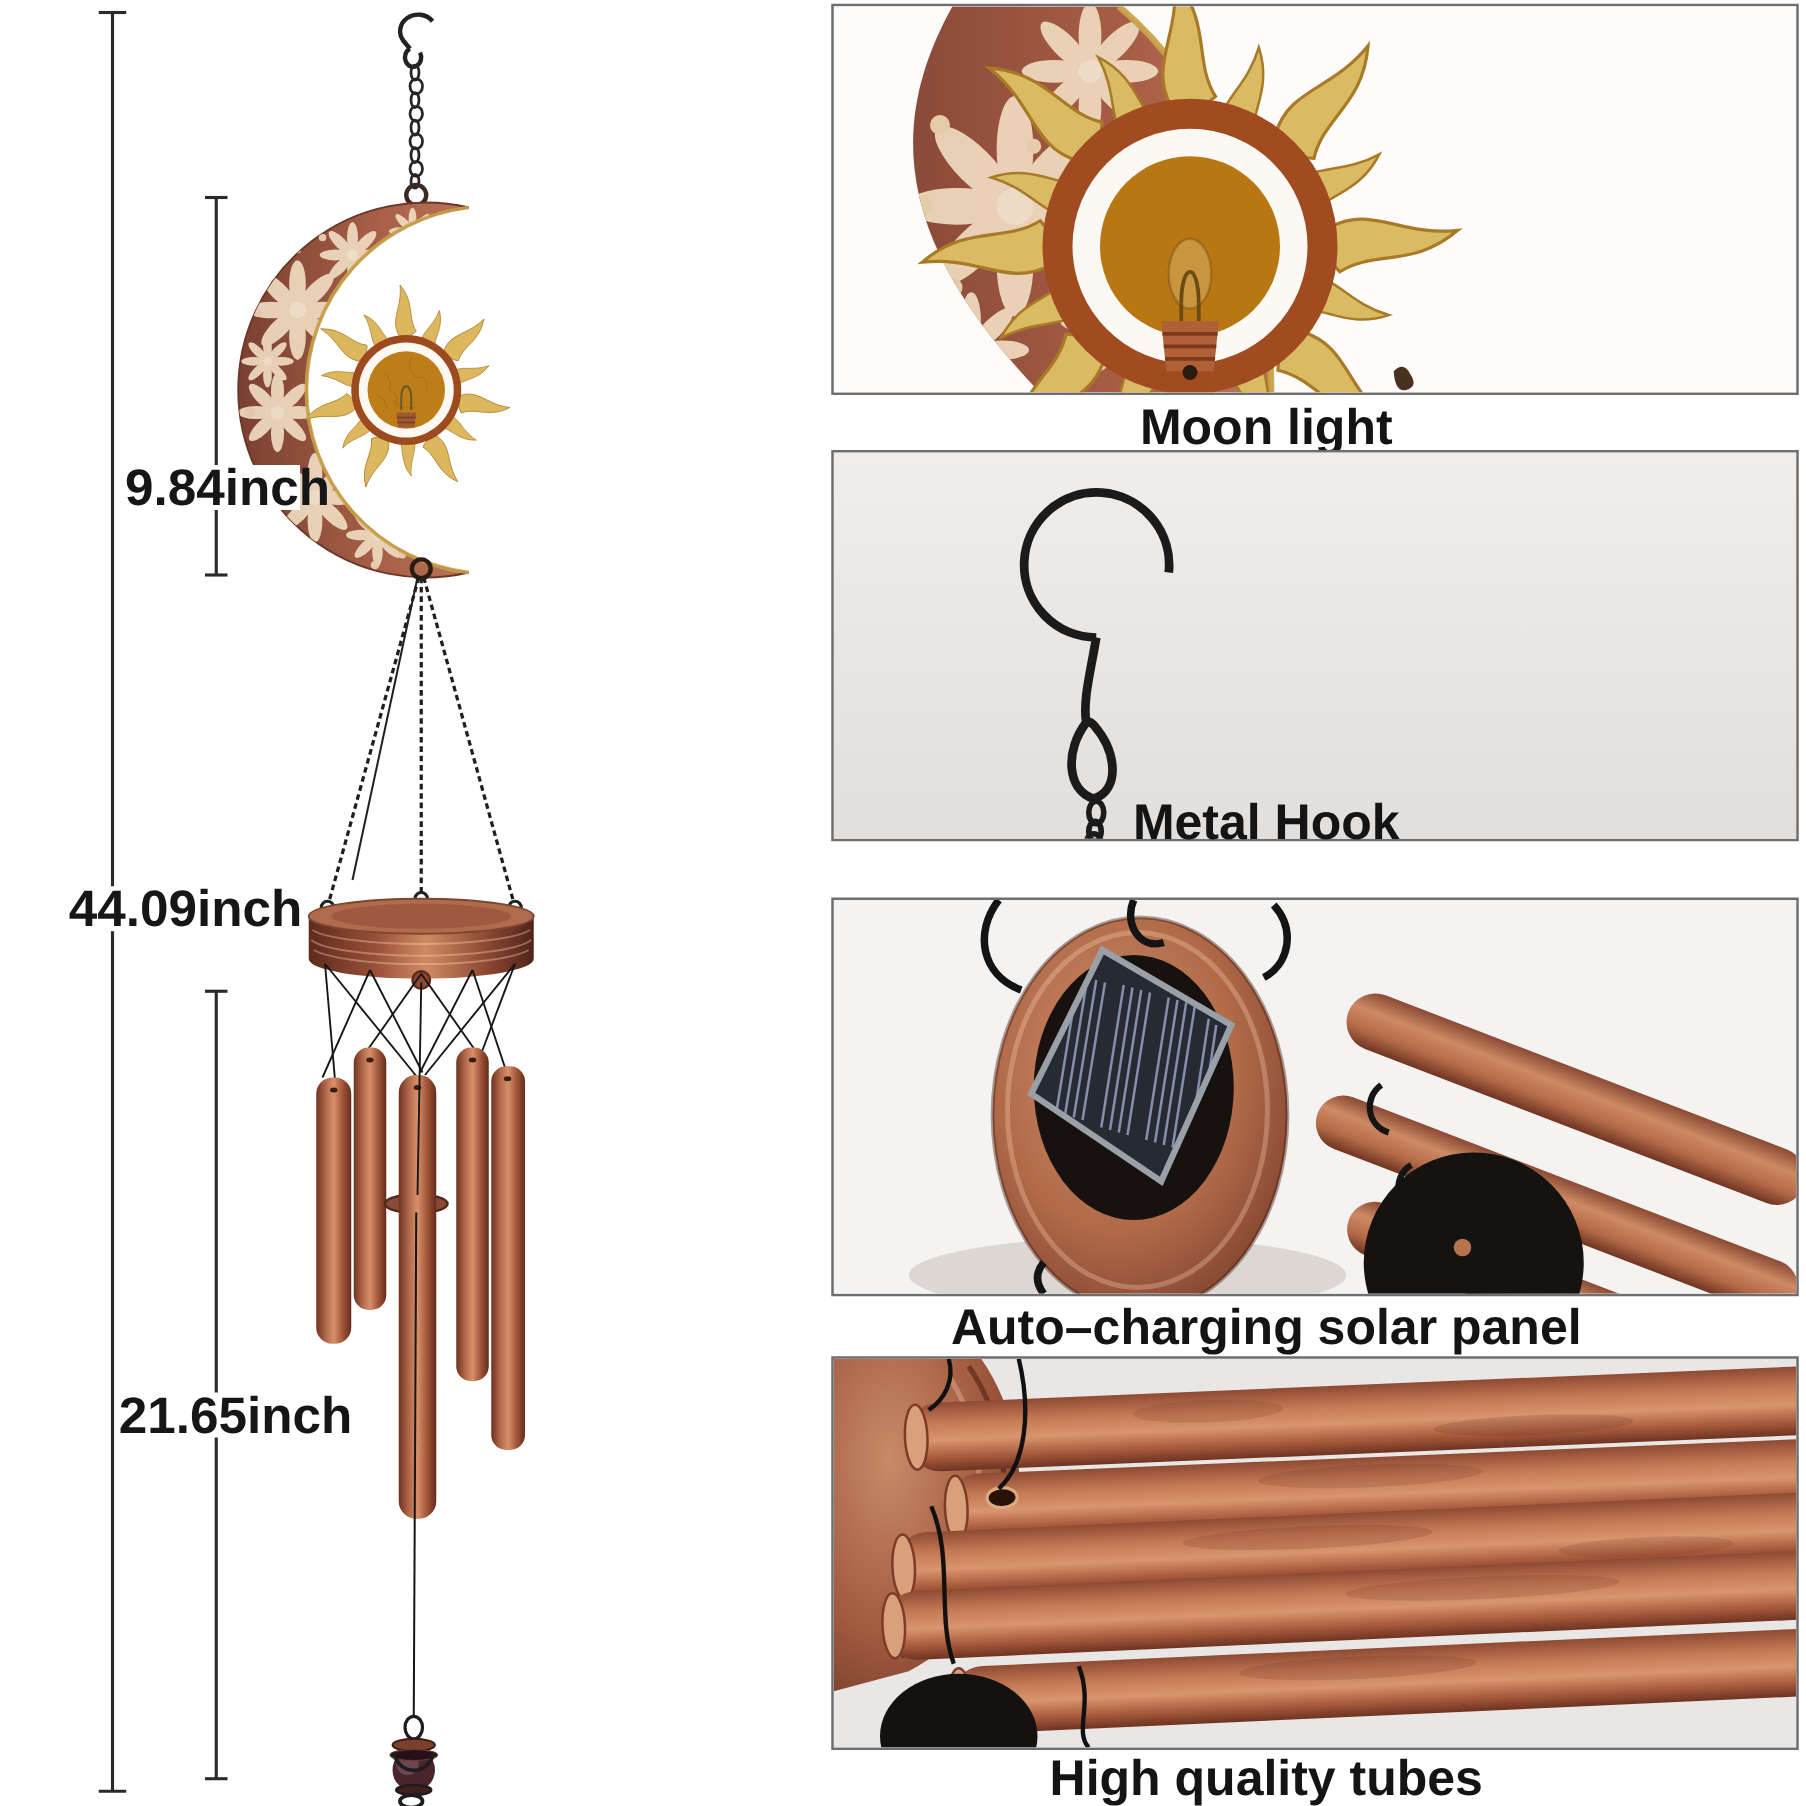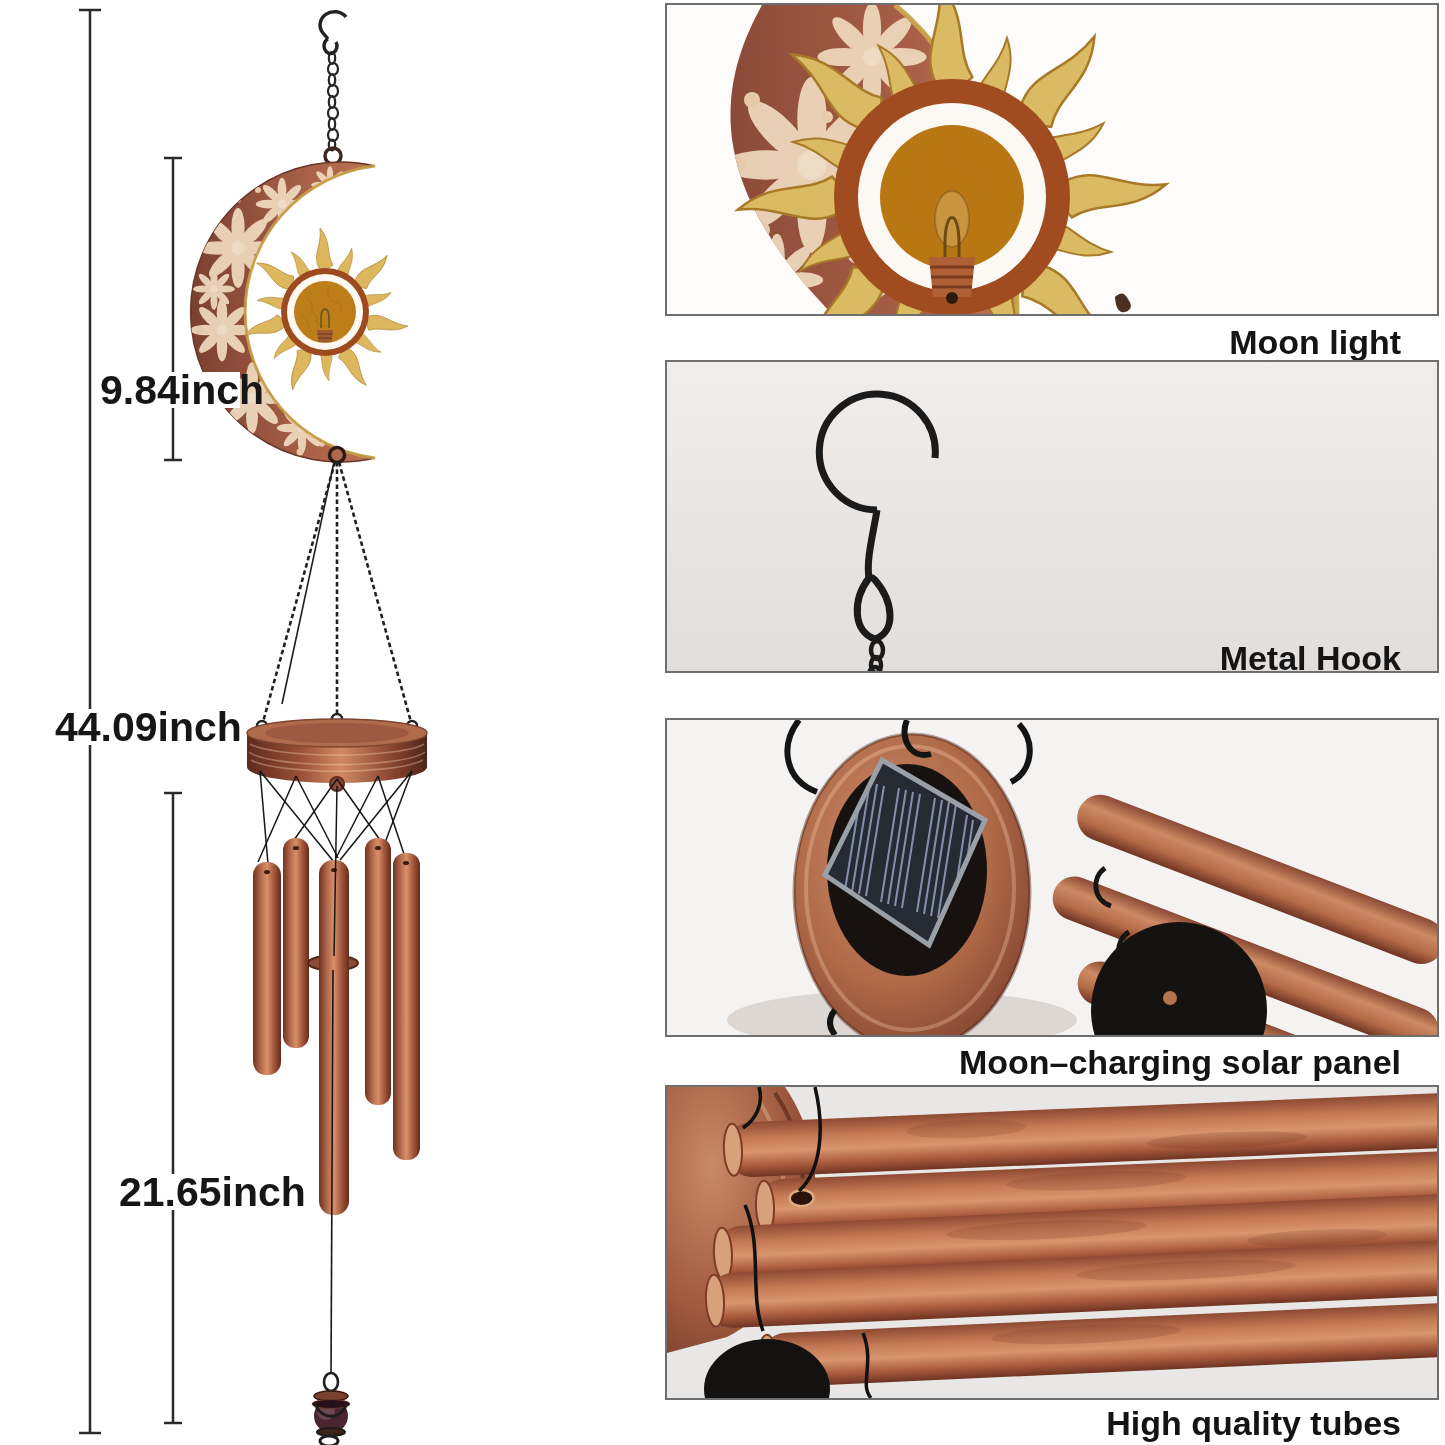--- a/index.html
+++ b/index.html
@@ -4,22 +4,22 @@
 <style>
   html,body{margin:0;padding:0;background:#ffffff;}
   body{width:1445px;height:1445px;position:relative;overflow:hidden;
        font-family:"Liberation Sans","DejaVu Sans",sans-serif;}
   .abs{position:absolute;}
   .dim-label{position:absolute;background:#ffffff;color:#161616;font-weight:700;
              font-size:41px;text-align:center;line-height:36px;letter-spacing:0px;}
   .panel{position:absolute;left:665px;width:774px;border:2px solid #6e6e6e;
          box-sizing:border-box;overflow:hidden;background:#fff;}
   .panel svg{display:block;}
-  .caption{position:absolute;left:625px;width:776px;text-align:right;color:#141414;
-           font-weight:700;font-size:34px;line-height:36px;}
+  .caption{position:absolute;left:625px;width:776px;text-align:center;color:#141414;
+           font-weight:700;font-size:40px;line-height:36px;}
 </style>
 </head>
 <body>
 
 <svg class="abs" style="left:0;top:0" width="660" height="1445" viewBox="0 0 660 1445">
   <defs>
     <linearGradient id="moonGradL" x1="190" y1="0" x2="400" y2="0" gradientUnits="userSpaceOnUse">
       <stop offset="0" stop-color="#7a4030"></stop>
         <stop offset=".55" stop-color="#a86048"></stop>
       <stop offset="1" stop-color="#c07a58"></stop>
@@ -228,21 +228,21 @@
     <circle cx="326" cy="1411" r="9" fill="#7c5462" opacity=".7"></circle>
     <ellipse cx="331" cy="1404" rx="19" ry="4.5" fill="#28101a" stroke="#6e3a2a" stroke-width="1"></ellipse>
     <path d="M 315,1402 C 319,1421 343,1421 347,1402" fill="none" stroke="#1d1d1d" stroke-width="3"></path>
     <ellipse cx="331" cy="1432" rx="14" ry="4" fill="#40201a" stroke="#1d1d1d" stroke-width="2"></ellipse>
     <ellipse cx="329" cy="1441" rx="9" ry="5" fill="none" stroke="#1d1d1d" stroke-width="3"></ellipse>
   </g>
 </svg>
 
 <div class="dim-label" style="left:55px;top:709px;width:150px;text-align:center;">44.09inch</div>
 <div class="dim-label" style="left:100px;top:372px;width:140px;">9.84inch</div>
-<div class="dim-label" style="left:95px;top:1174px;width:155px;margin-left:24px;">21.65inch</div>
+<div class="dim-label" style="left:95px;top:1114px;width:155px;">21.65inch</div>
 
 <div class="panel" style="top:3px;height:313px;">
   <svg width="770" height="309" viewBox="0 0 770 309">
     <defs>
       <linearGradient id="moonGrad2" x1="60" y1="0" x2="360" y2="0" gradientUnits="userSpaceOnUse">
         <stop offset="0" stop-color="#8a4a38"></stop>
           <stop offset=".6" stop-color="#a85e46"></stop>
         <stop offset="1" stop-color="#c07a5a"></stop>
       </linearGradient>
       <radialGradient id="flameGrad2" cx="285" cy="192" r="235" gradientUnits="userSpaceOnUse">
@@ -432,21 +432,21 @@
     </g>
 
     <g fill="none" stroke="#141414" stroke-width="6">
       <path d="M 132,0 C 112,26 118,60 150,72"></path>
       <path d="M 240,0 C 232,18 244,40 264,34"></path>
       <path d="M 352,4 C 370,24 364,52 344,62"></path>
       <path d="M 168,290 q -10,12 0,25"></path>
     </g>
   </svg>
 </div>
-<div class="caption" style="top:1044px;">Moon–charging solar panel</div>
+<div class="caption" style="top:1044px;">Auto–charging solar panel</div>
 
 <div class="panel" style="top:1085px;height:315px;">
   <svg width="770" height="311" viewBox="0 0 770 311">
     <defs>
       <linearGradient id="tube4g" x1="0" y1="0" x2="0" y2="1">
         <stop offset="0" stop-color="#8e4a33"></stop>
           <stop offset=".3" stop-color="#c57a55"></stop>
         <stop offset=".55" stop-color="#d8956e"></stop>
           <stop offset=".8" stop-color="#a85a3c"></stop>
         <stop offset="1" stop-color="#6e3422"></stop>

